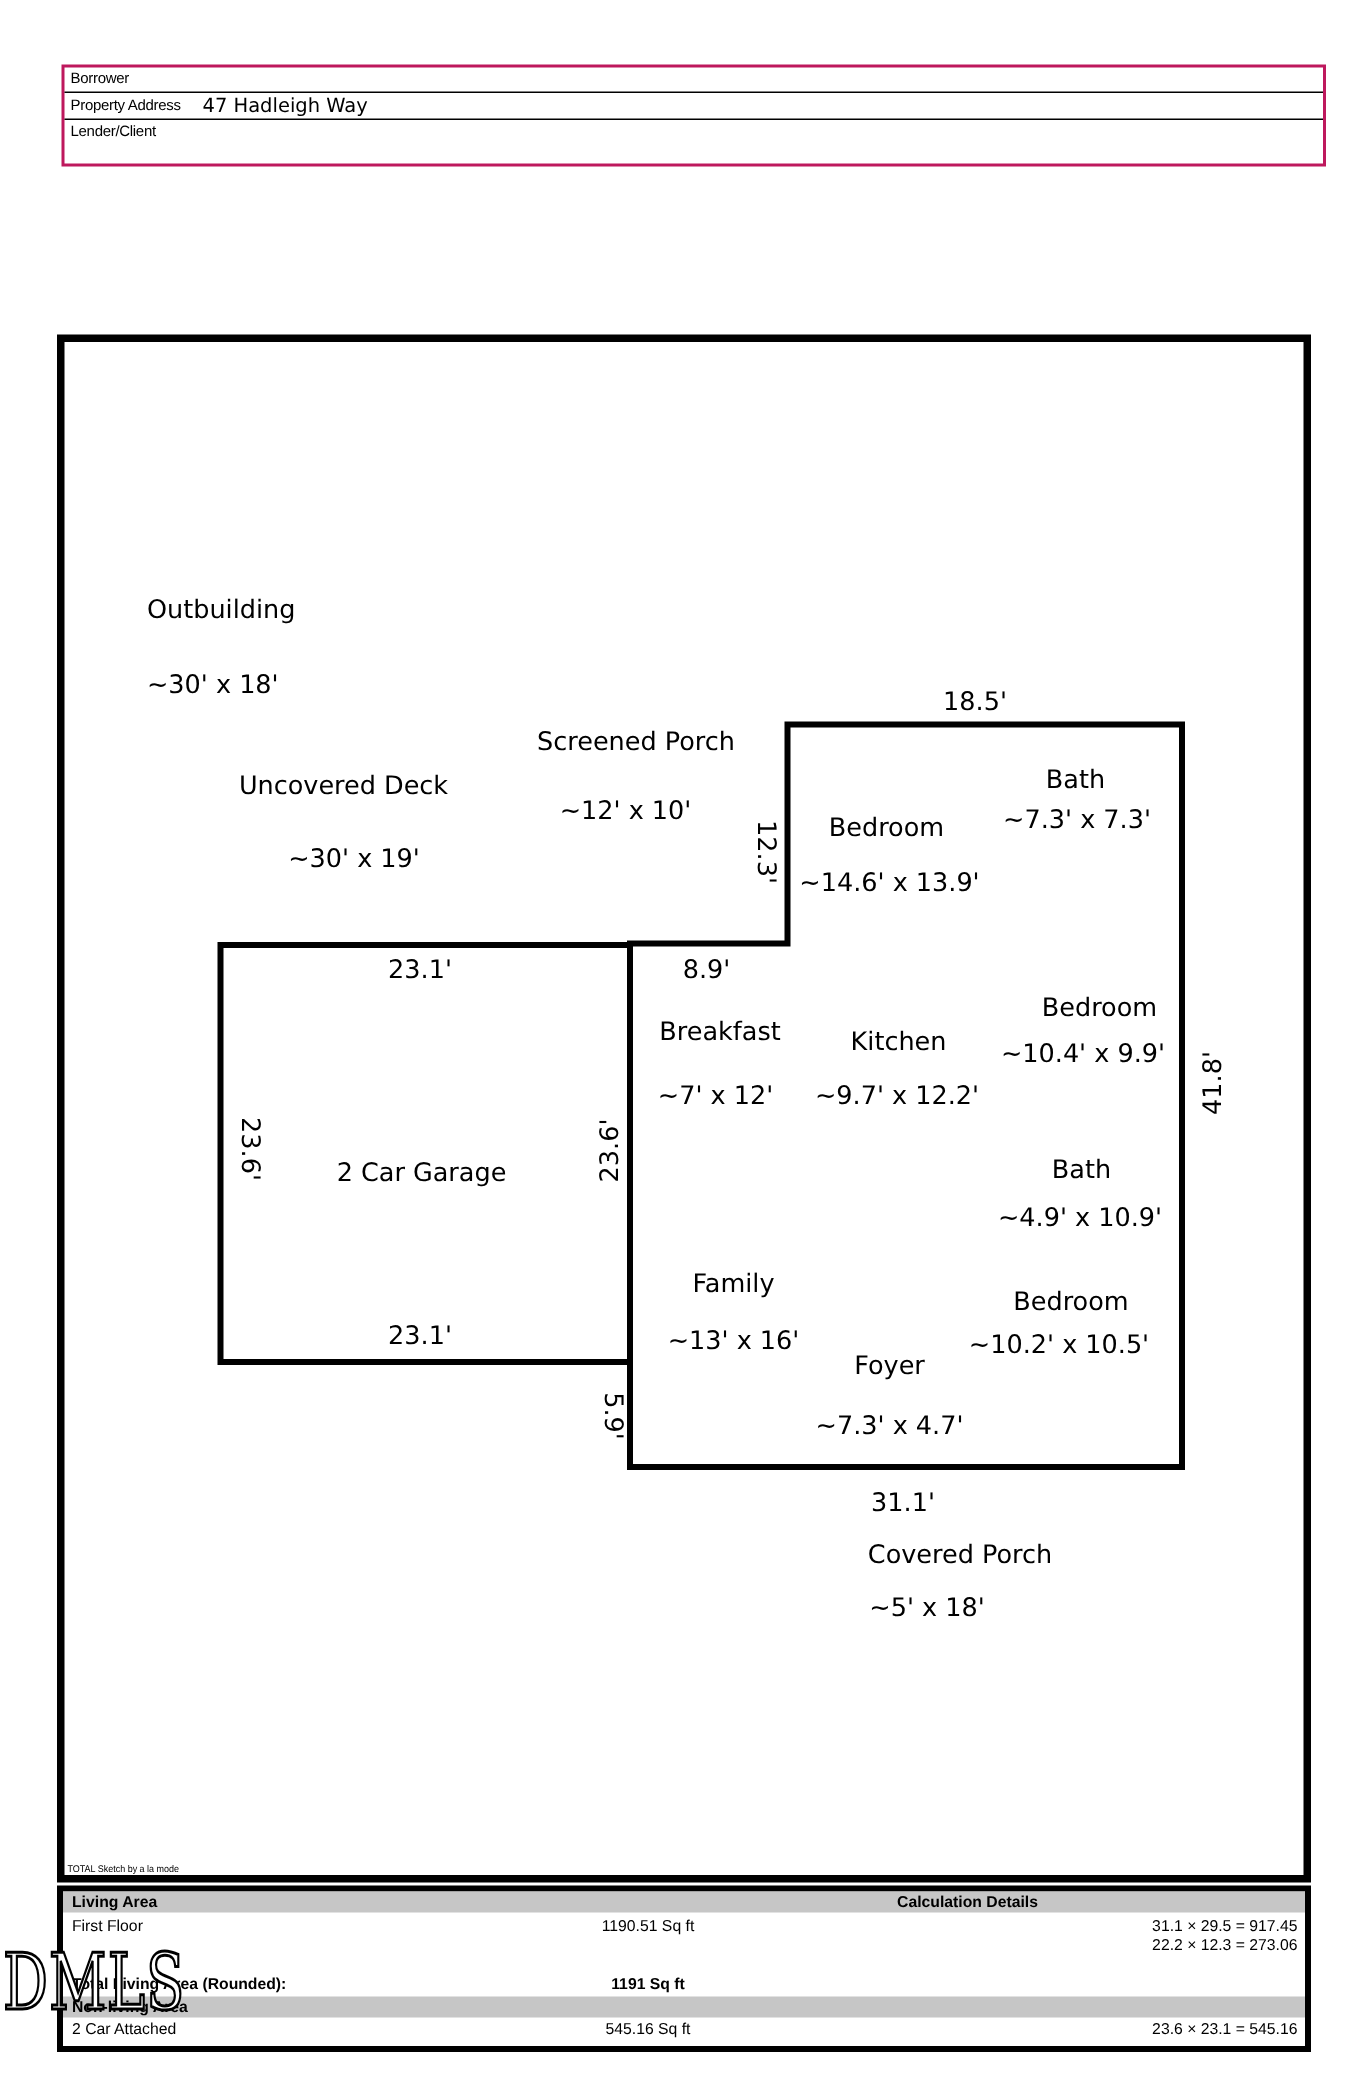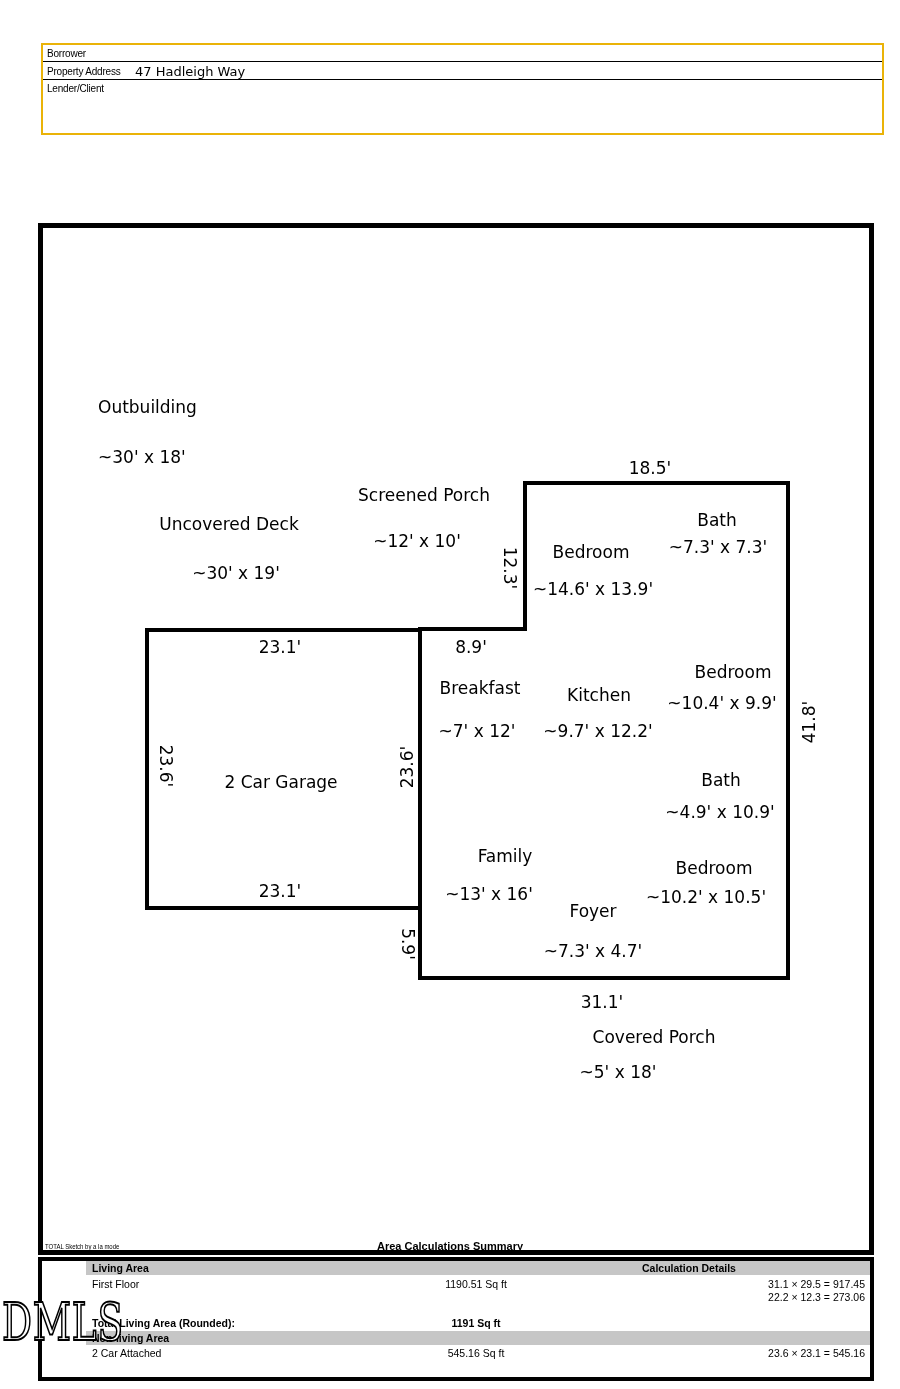--- a/index.html
+++ b/index.html
@@ -1,43 +1,43 @@
 <!DOCTYPE html>
 <html><head>
 <meta charset="utf-8">
 <style>
   html,body{margin:0;padding:0;background:#fff;}
   .page{position:relative;width:900px;height:1389px;background:#fff;overflow:hidden;
         font-family:"Liberation Sans",sans-serif;color:#000;}
   .page-title{position:absolute;left:0;top:14px;width:900px;text-align:center;
         font-size:19px;font-weight:bold;letter-spacing:.5px;}
   
-  .form-table{position:absolute;left:41px;top:43px;width:843px;height:92px;
-        border:2px solid #eab308;box-sizing:border-box;}
+  .form-table{position:absolute;left:41px;top:43px;width:843px;height:68px;
+        border:2px solid #be185d;box-sizing:border-box;}
   .form-row{position:relative;box-sizing:border-box;border-bottom:1px solid #000;width:100%;}
   .form-row:last-child{border-bottom:none;}
   .flabel{position:absolute;left:4px;top:50%;transform:translateY(-50%);
         font-size:10px;letter-spacing:-0.2px;white-space:nowrap;}
   .fvalue{position:absolute;top:50%;transform:translateY(-50%);
         font-family:"DejaVu Sans",sans-serif;font-size:13px;white-space:nowrap;}
   
   .sketch-border{position:absolute;left:38px;top:223px;width:836px;height:1032px;
         border:5px solid #000;box-sizing:border-box;}
   .walls{position:absolute;left:0;top:0;width:900px;height:1389px;pointer-events:none;}
   .walls polygon{fill:none;stroke:#000;stroke-width:4;}
   .labels-layer{position:absolute;left:0;top:0;width:900px;height:1389px;}
   .sk-label{position:absolute;font-family:"DejaVu Sans",sans-serif;font-size:17px;
         white-space:nowrap;color:#000;}
   .branding{position:absolute;left:45px;top:1243px;font-size:6.5px;transform:scaleX(.92);
         transform-origin:left;white-space:nowrap;}
   .summary-title{position:absolute;left:0;top:1240px;width:900px;text-align:center;
         font-size:11px;font-weight:bold;}
   
-  .calc-table{position:absolute;left:38px;top:1257px;width:836px;height:124px;
-        border:4px solid #000;box-sizing:border-box;font-size:10.5px;padding-left:44px;}
+  .calc-table{position:absolute;left:38px;top:1257px;width:836px;height:111px;
+        border:4px solid #000;box-sizing:border-box;font-size:10.5px;}
   .calc-inner{position:relative;width:100%;height:100%;}
   .gray-bar{position:absolute;left:0;width:100%;height:14px;background:#c6c6c6;}
   .ct{position:absolute;white-space:nowrap;line-height:13px;}
   .ct.b{font-weight:bold;}
   .ct.center{text-align:center;}
   .ct.right{text-align:right;}
   
   .watermark{position:absolute;left:2px;top:1296px;font-family:"DejaVu Serif",serif;
         font-size:52px;line-height:1;color:#fff;-webkit-text-stroke:2px #000;
         transform:scaleX(.72);transform-origin:left top;letter-spacing:1px;z-index:5;}
@@ -88,35 +88,34 @@
       <div class="sk-label" style="left: 599px; top: 695px; transform: translate(-50%, -50%);">Kitchen</div>
       <div class="sk-label" style="left: 598px; top: 731px; transform: translate(-50%, -50%);">~9.7' x 12.2'</div>
       <div class="sk-label" style="left: 733px; top: 672px; transform: translate(-50%, -50%);">Bedroom</div>
       <div class="sk-label" style="left: 722px; top: 703px; transform: translate(-50%, -50%);">~10.4' x 9.9'</div>
       <div class="sk-label" style="left: 809px; top: 722px; transform: translate(-50%, -50%) rotate(-90deg);">41.8'</div>
       <div class="sk-label" style="left: 166px; top: 766px; transform: translate(-50%, -50%) rotate(90deg);">23.6'</div>
       <div class="sk-label" style="left: 281px; top: 782px; transform: translate(-50%, -50%);">2 Car Garage</div>
       <div class="sk-label" style="left: 407px; top: 767px; transform: translate(-50%, -50%) rotate(-90deg);">23.6'</div>
       <div class="sk-label" style="left: 721px; top: 780px; transform: translate(-50%, -50%);">Bath</div>
       <div class="sk-label" style="left: 720px; top: 812px; transform: translate(-50%, -50%);">~4.9' x 10.9'</div>
-      <div class="sk-label" style="left: 489px; top: 856px; transform: translate(-50%, -50%); margin-left: 16px;">Family</div>
+      <div class="sk-label" style="left: 489px; top: 856px; transform: translate(-50%, -50%);">Family</div>
       <div class="sk-label" style="left: 489px; top: 894px; transform: translate(-50%, -50%);">~13' x 16'</div>
       <div class="sk-label" style="left: 714px; top: 868px; transform: translate(-50%, -50%);">Bedroom</div>
       <div class="sk-label" style="left: 706px; top: 897px; transform: translate(-50%, -50%);">~10.2' x 10.5'</div>
       <div class="sk-label" style="left: 593px; top: 911px; transform: translate(-50%, -50%);">Foyer</div>
       <div class="sk-label" style="left: 593px; top: 951px; transform: translate(-50%, -50%);">~7.3' x 4.7'</div>
       <div class="sk-label" style="left: 280px; top: 891px; transform: translate(-50%, -50%);">23.1'</div>
       <div class="sk-label" style="left: 408px; top: 944px; transform: translate(-50%, -50%) rotate(90deg);">5.9'</div>
       <div class="sk-label" style="left: 602px; top: 1002px; transform: translate(-50%, -50%);">31.1'</div>
-      <div class="sk-label" style="left: 654px; top: 1037px; transform: translate(-50%, -50%); text-align: center;">Covered Porch</div>
+      <div class="sk-label" style="left: 640px; top: 1037px; transform: translate(-50%, -50%); text-align: center;">Covered Porch</div>
       <div class="sk-label" style="left: 618px; top: 1072px; transform: translate(-50%, -50%);">~5' x 18'</div>
     </div>
 
   <div class="branding">TOTAL Sketch by a la mode</div>
-  <div class="summary-title">Area Calculations Summary</div>
 
   <div class="calc-table">
     <div class="calc-inner">
       <div class="gray-bar" style="top:0;"></div>
       <div class="ct b" style="left:6px;top:1px;">Living Area</div>
       <div class="ct b center" style="left:503px;top:1px;width:200px;">Calculation Details</div>
 
       <div class="ct" style="left:6px;top:17px;">First Floor</div>
       <div class="ct center" style="left:290px;top:17px;width:200px;">1190.51 Sq ft</div>
       <div class="ct right" style="right:5px;top:17px;width:160px;">31.1 × 29.5 = 917.45</div>

